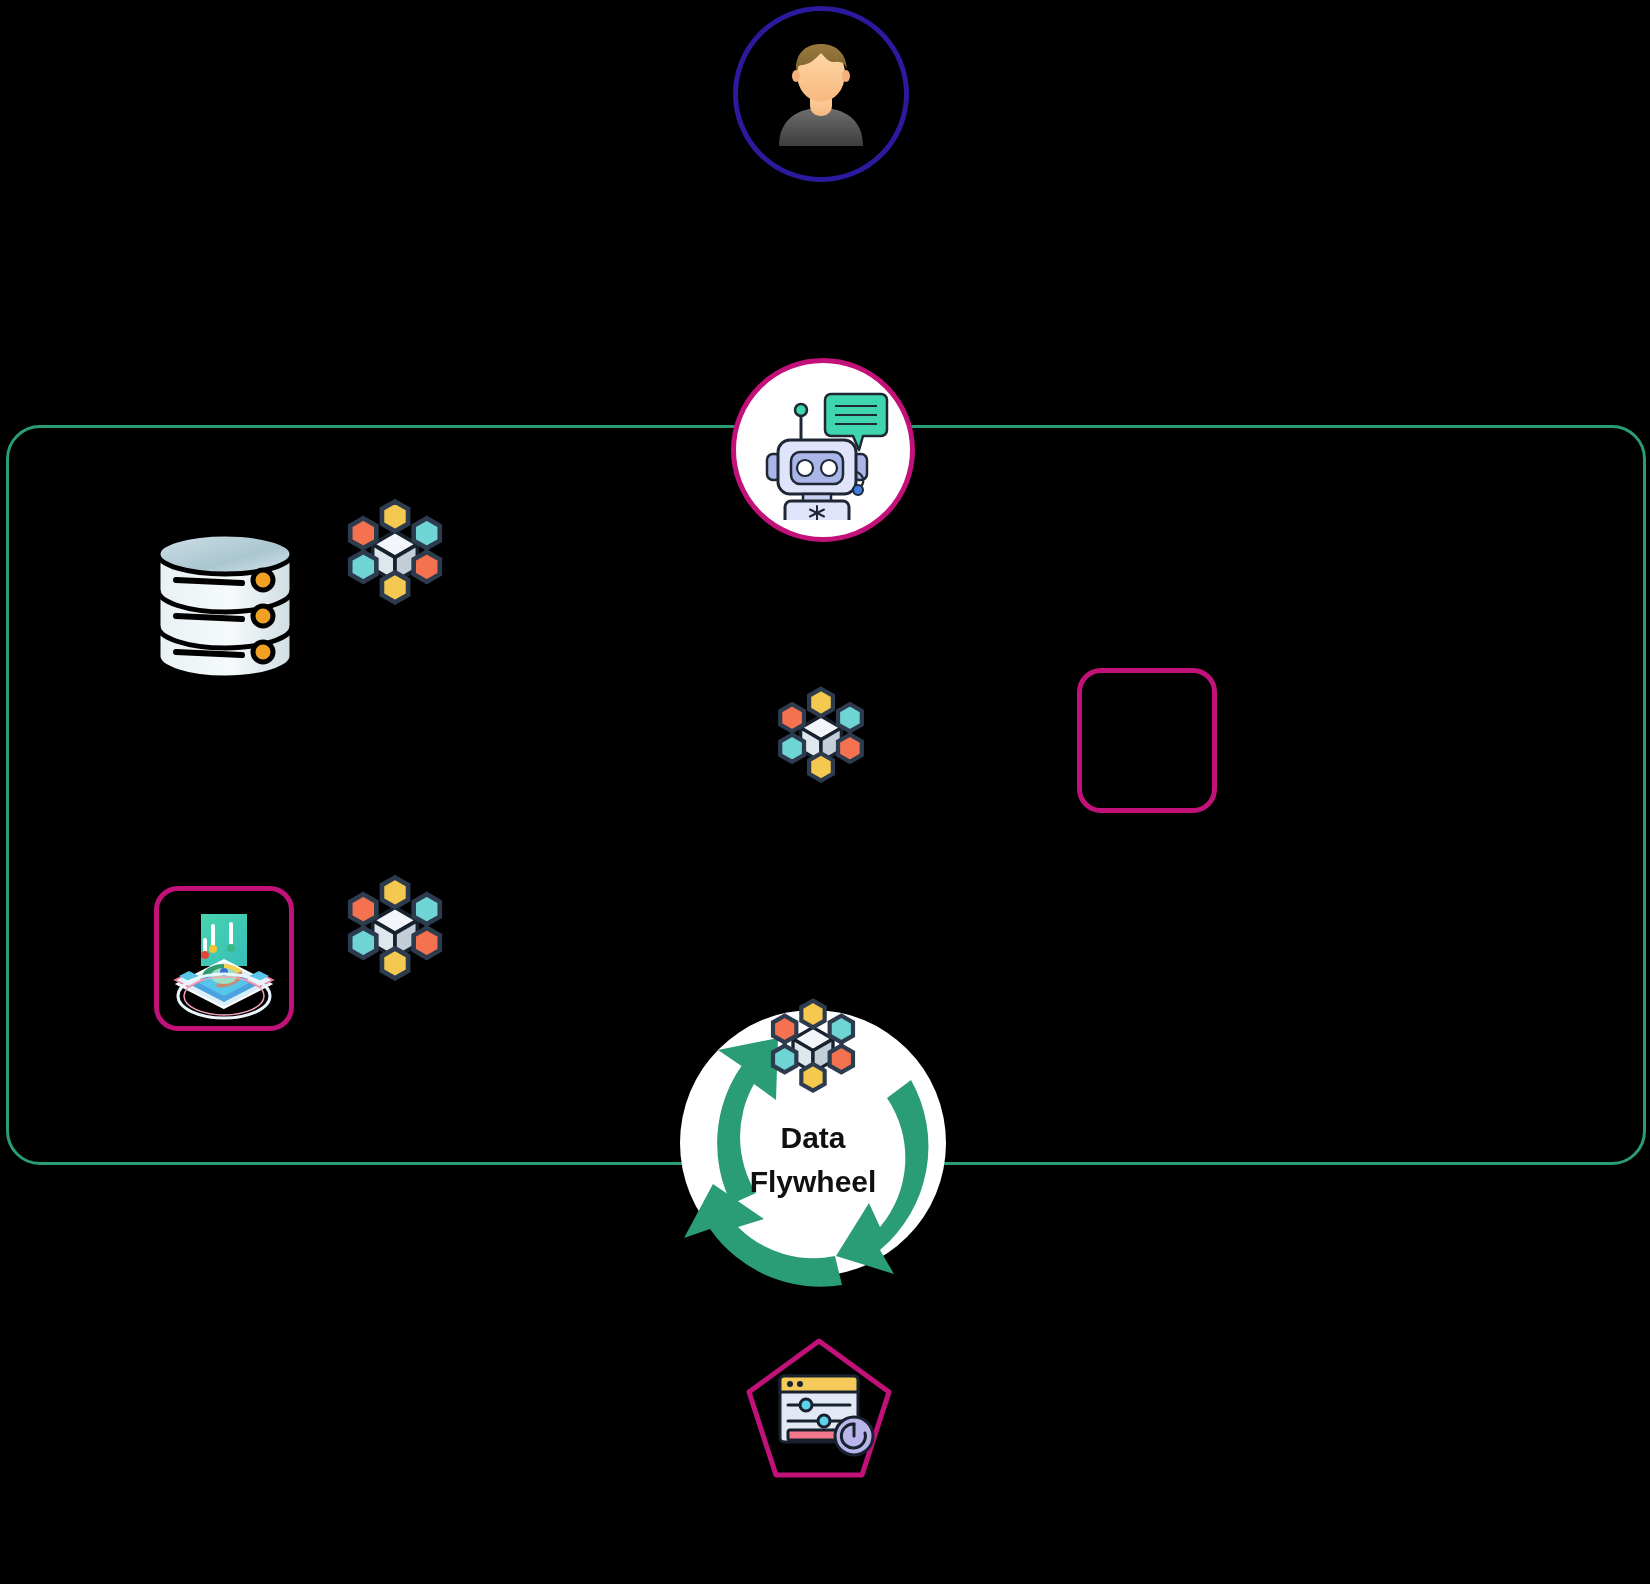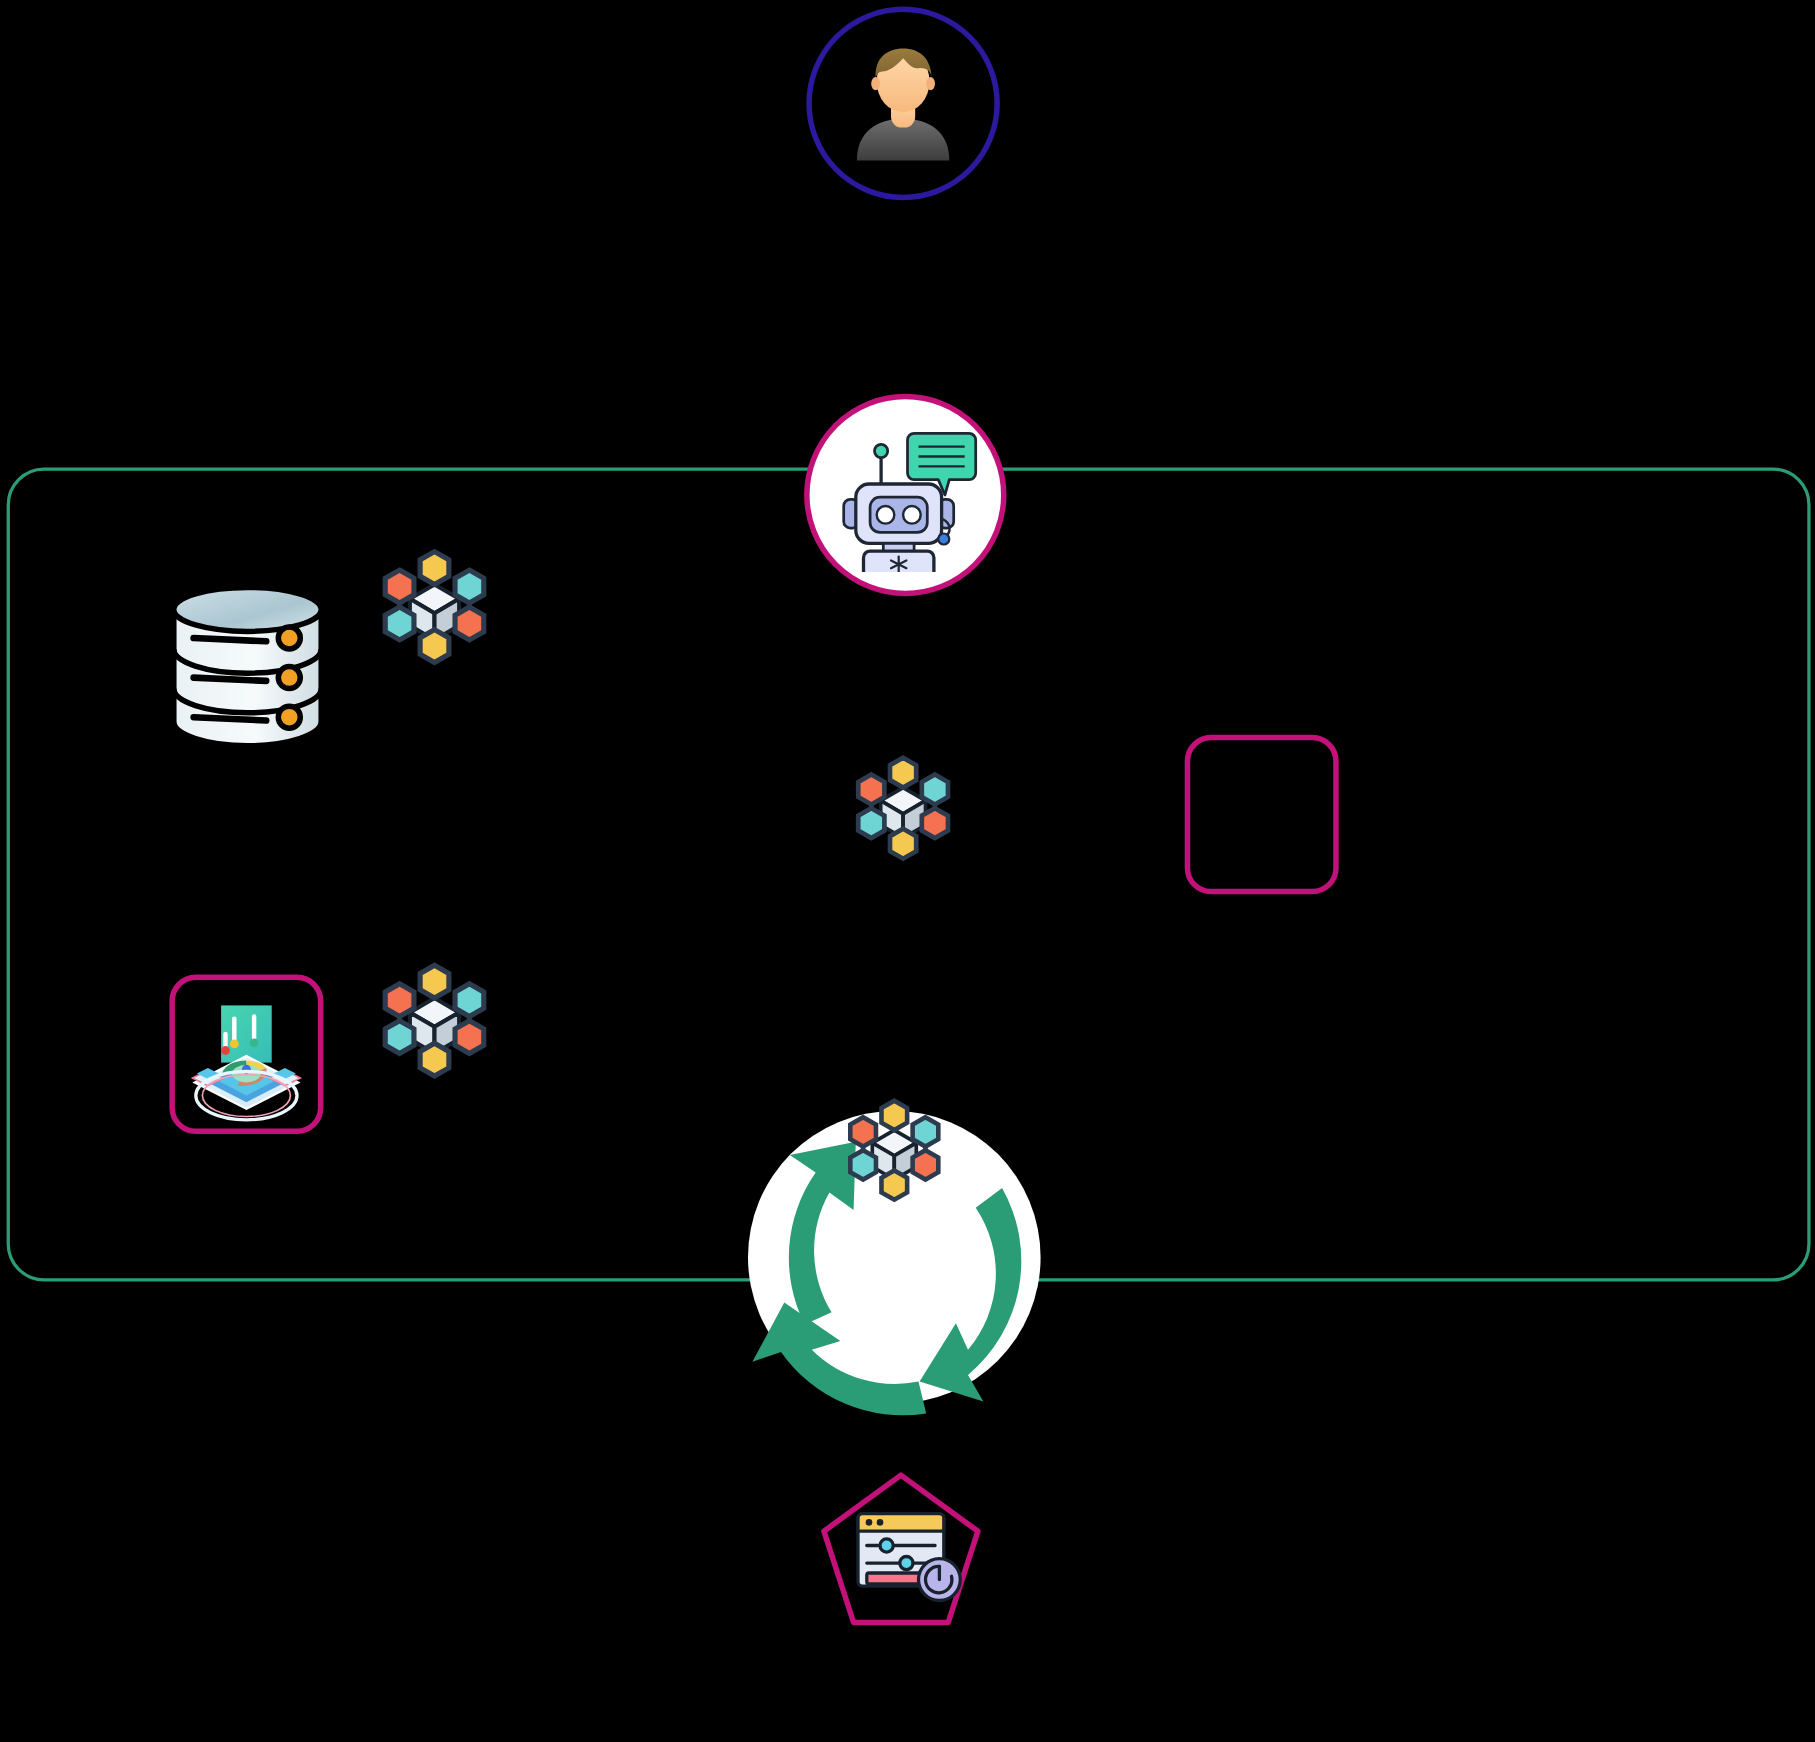--- a/index.html
+++ b/index.html
@@ -394,20 +394,22 @@
         <path d="M84 54 L60 68 L60 94 L84 80 Z" fill="#c3ced8" stroke="#18222e" stroke-width="4" stroke-linejoin="round"></path>
       </g>
       <polygon points="60,8 74,16 74,32 60,40 46,32 46,16" fill="#f5c84f" stroke="#2c3b4d" stroke-width="5"></polygon>
       <polygon points="26,26 40,34 40,50 26,58 12,50 12,34" fill="#f4724f" stroke="#2c3b4d" stroke-width="5"></polygon>
       <polygon points="94,26 108,34 108,50 94,58 80,50 80,34" fill="#6fd4d4" stroke="#2c3b4d" stroke-width="5"></polygon>
       <polygon points="26,62 40,70 40,86 26,94 12,86 12,70" fill="#6fd4d4" stroke="#2c3b4d" stroke-width="5"></polygon>
       <polygon points="94,62 108,70 108,86 94,94 80,86 80,70" fill="#f4724f" stroke="#2c3b4d" stroke-width="5"></polygon>
       <polygon points="60,84 74,92 74,108 60,116 46,108 46,92" fill="#f5c84f" stroke="#2c3b4d" stroke-width="5"></polygon>
     </svg>
 
+    <div id="flywheel-label">Data
+Flywheel</div>
   </div>
 
   <div class="node" id="config-node">
     <svg width="150" height="145" viewBox="0 0 150 145" class="icon-img">
 
       <polygon points="75,5 145,56 118,139 32,139 5,56" fill="none" stroke="#c3117a" stroke-width="5" stroke-linejoin="round"></polygon>
 
       <rect x="36" y="40" width="78" height="66" rx="4" fill="#e3e8f5" stroke="#18222e" stroke-width="3"></rect>
       <path d="M36 44 A4 4 0 0 1 40 40 H110 A4 4 0 0 1 114 44 V56 H36 Z" fill="#f6c95b" stroke="#18222e" stroke-width="3"></path>
       <circle cx="46" cy="48" r="3" fill="#18222e"></circle>

